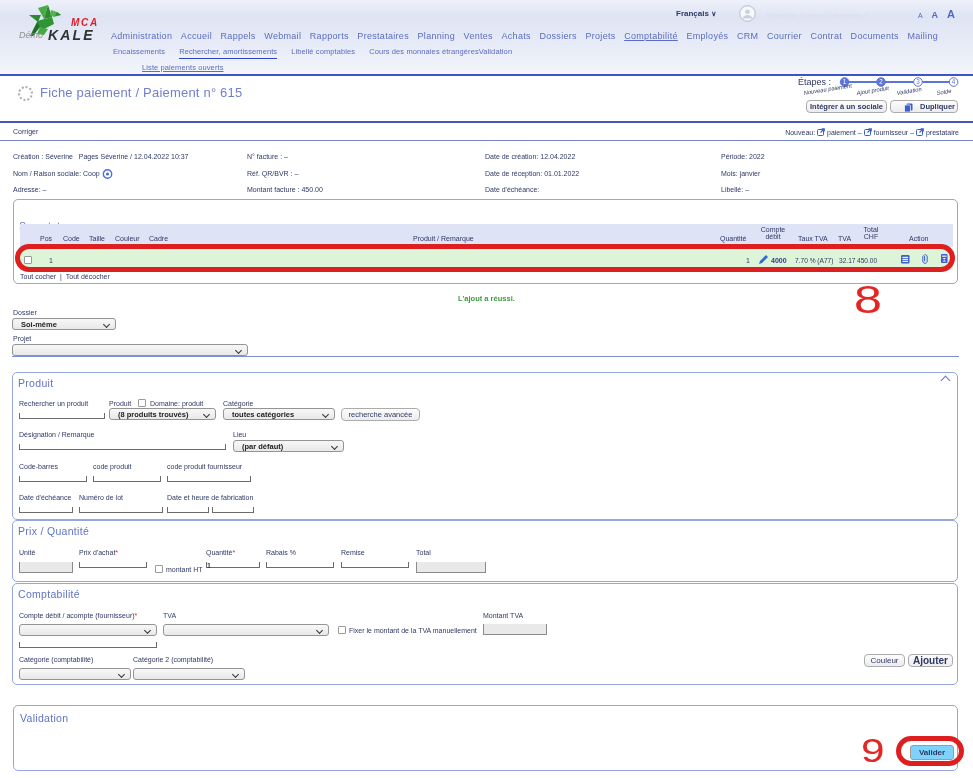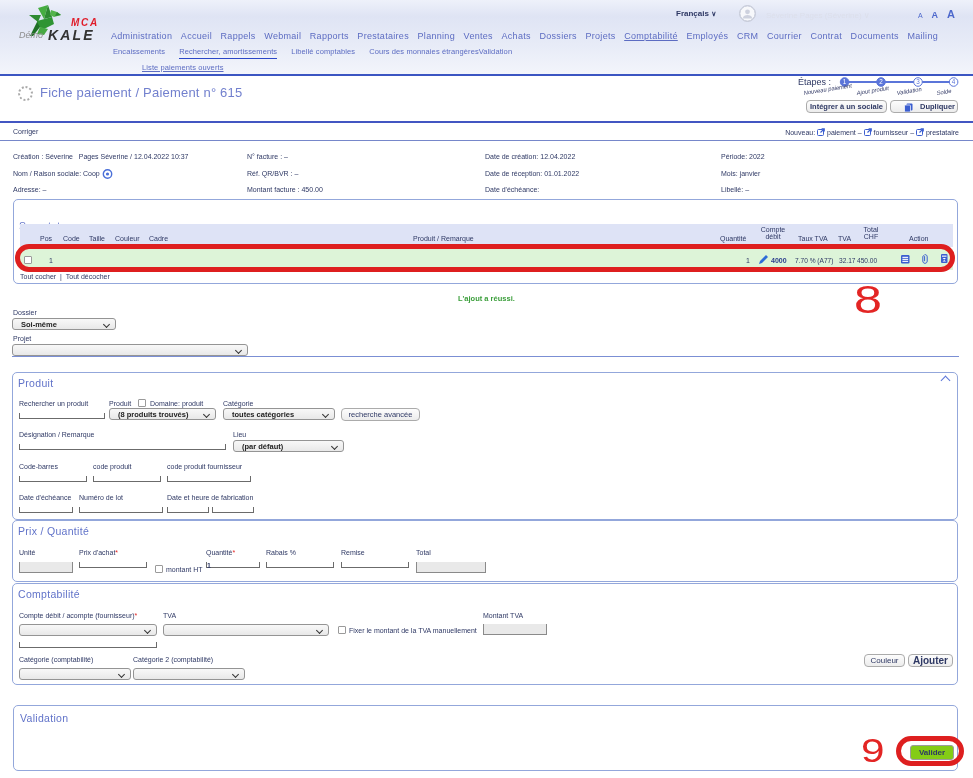--- a/index.html
+++ b/index.html
@@ -245,19 +245,19 @@
   <div class="lbl" style="position:absolute;left:6px;top:72px;">Catégorie (comptabilité)</div>
   <div class="sel" style="left:6px;top:84px;width:112px;"></div>
   <div class="lbl" style="position:absolute;left:120px;top:72px;">Catégorie 2 (comptabilité)</div>
   <div class="sel" style="left:120px;top:84px;width:112px;"></div>
   <div class="btn" style="left:851px;top:70px;width:41px;height:13px;font-size:8px;line-height:12px;font-weight:normal;">Couleur</div>
   <div class="btn" style="left:895px;top:70px;width:45px;height:13px;font-size:10px;line-height:12px;">Ajouter</div>
 </div>
 
 <div class="box" style="left:13px;top:705px;width:945px;height:66px;">
   <div class="bh" style="position:absolute;left:6px;top:6px;">Validation</div>
-  <div style="position:absolute;left:896px;top:39px;width:44px;height:15px;background:#84cc16;border:1px solid #9c9c9c;border-radius:3px;color:#2e3864;font-size:8px;font-weight:bold;text-align:center;line-height:14px;">Valider</div>
+  <div style="position:absolute;left:896px;top:39px;width:44px;height:15px;background:#7dd3fc;border:1px solid #9c9c9c;border-radius:3px;color:#2e3864;font-size:8px;font-weight:bold;text-align:center;line-height:14px;">Valider</div>
 </div>
 
 <div class="abs" style="left:15px;top:244px;width:940px;height:28px;border:5px solid #de1f1f;border-radius:14px;"></div>
 <div class="abs red" style="left:854px;top:279px;font-size:38px;transform:scaleX(1.32);transform-origin:0 0;">8</div>
 <div class="abs" style="left:896px;top:736px;width:68px;height:30px;border:5px solid #de1f1f;border-radius:15px;"></div>
 <div class="abs red" style="left:861px;top:732px;font-size:33px;transform:scaleX(1.28);transform-origin:0 0;">9</div>
 
 </body></html>

